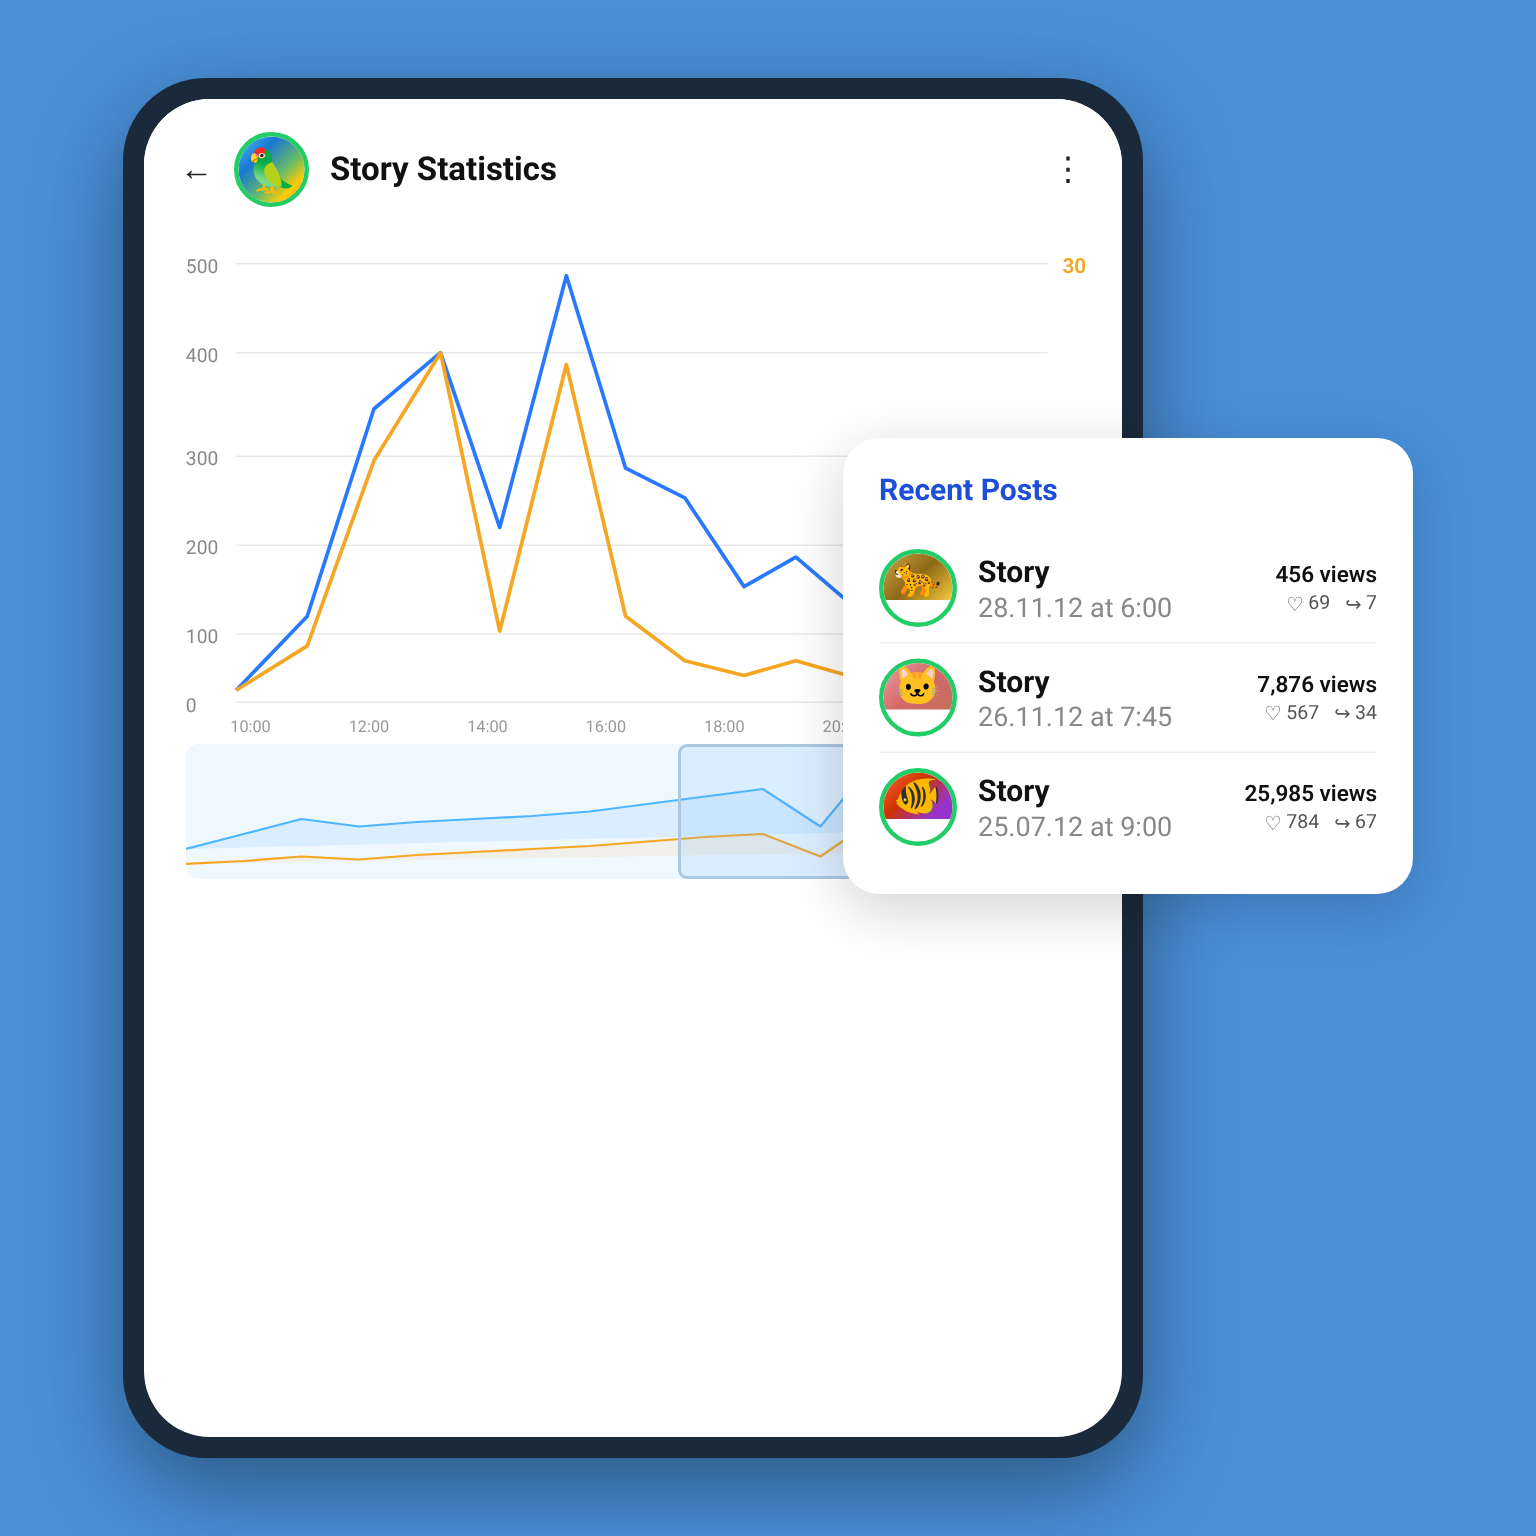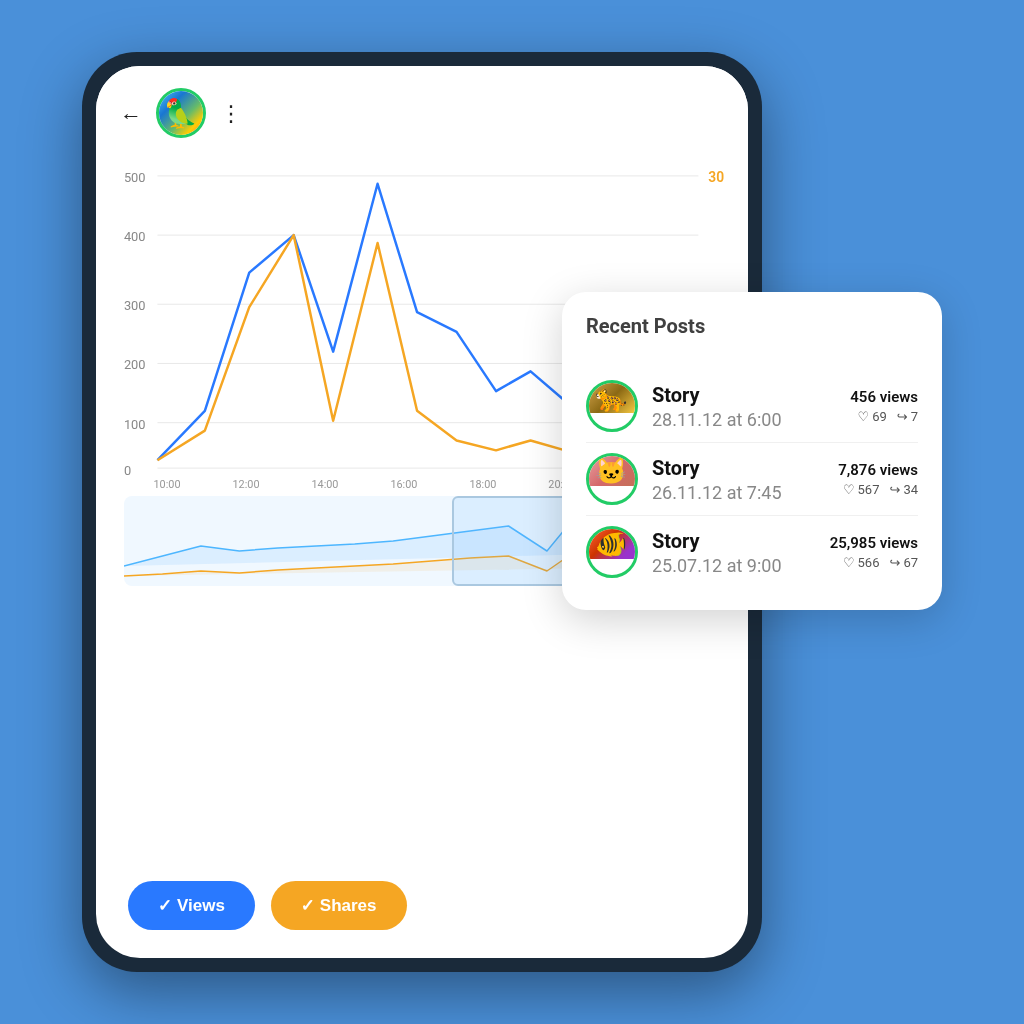--- a/index.html
+++ b/index.html
@@ -165,22 +165,22 @@
       background: #fff;
       border-radius: 24px;
       box-shadow: 0 10px 40px rgba(0,0,0,0.18);
       padding: 22px 24px;
       z-index: 10;
     }
 
     .card-title {
       font-size: 20px;
       font-weight: 700;
-      color: #404040;
-      margin-bottom: 32px;
+      color: #1d4ed8;
+      margin-bottom: 18px;
     }
 
     .post-item {
       display: flex;
       align-items: center;
       gap: 14px;
       padding: 10px 0;
       border-bottom: 1px solid #f0f0f0;
     }
 
@@ -299,20 +299,21 @@
 <div class="scene">
 
   <div class="phone">
     <div class="phone-screen">
 
       <div class="header">
         <span class="back-arrow">←</span>
         <div class="avatar-container">
           <div class="avatar-parrot">🦜</div>
         </div>
+        <span class="header-title">Story Statistics</span>
         <span class="menu-dots">⋮</span>
       </div>
 
       <div class="chart-area">
         <svg class="chart-svg" viewBox="0 0 620 340">
 
           <text class="y-label" x="8" y="28">500</text>
           <text class="y-label" x="8" y="88">400</text>
           <text class="y-label" x="8" y="158">300</text>
           <text class="y-label" x="8" y="218">200</text>
@@ -347,24 +348,20 @@
           <svg class="mini-chart-svg" viewBox="0 0 620 90" preserveAspectRatio="none">
 
             <polyline points="0,70 40,60 80,50 120,55 160,52 200,50 240,48 280,45 320,40 360,35 400,30 440,55 470,20 490,30 510,25 530,40 550,30 570,45 590,50 620,55" fill="rgba(100,180,255,0.15)" stroke="#4db6ff" stroke-width="1.5" stroke-linejoin="round"></polyline>
 
             <polyline points="0,80 40,78 80,75 120,77 160,74 200,72 240,70 280,68 320,65 360,62 400,60 440,75 470,55 490,60 510,50 530,62 550,55 570,65 590,68 620,70" fill="rgba(245,166,35,0.1)" stroke="#f5a623" stroke-width="1.5" stroke-linejoin="round"></polyline>
           </svg>
           <div class="mini-highlight"></div>
         </div>
       </div>
 
-      <div class="buttons-row">
-        <button class="btn-views">✓  Views</button>
-        <button class="btn-shares">✓  Shares</button>
-      </div>
 
     </div>
   </div>
 
   <div class="recent-posts-card">
     <div class="card-title">Recent Posts</div>
 
     <div class="post-item">
       <div class="post-avatar">
         <div class="post-avatar-cheetah">🐆</div>
@@ -403,21 +400,21 @@
       <div class="post-avatar">
         <div class="post-avatar-fish">🐠</div>
       </div>
       <div class="post-info">
         <div class="post-title">Story</div>
         <div class="post-date">25.07.12 at 9:00</div>
       </div>
       <div class="post-stats">
         <div class="post-views">25,985 views</div>
         <div class="post-engagement">
-          <span class="engage-item">♡ <span>566</span></span>
+          <span class="engage-item">♡ <span>784</span></span>
           <span class="engage-item">↪ <span>67</span></span>
         </div>
       </div>
     </div>
 
   </div>
 
 </div>
 
 </body></html>

